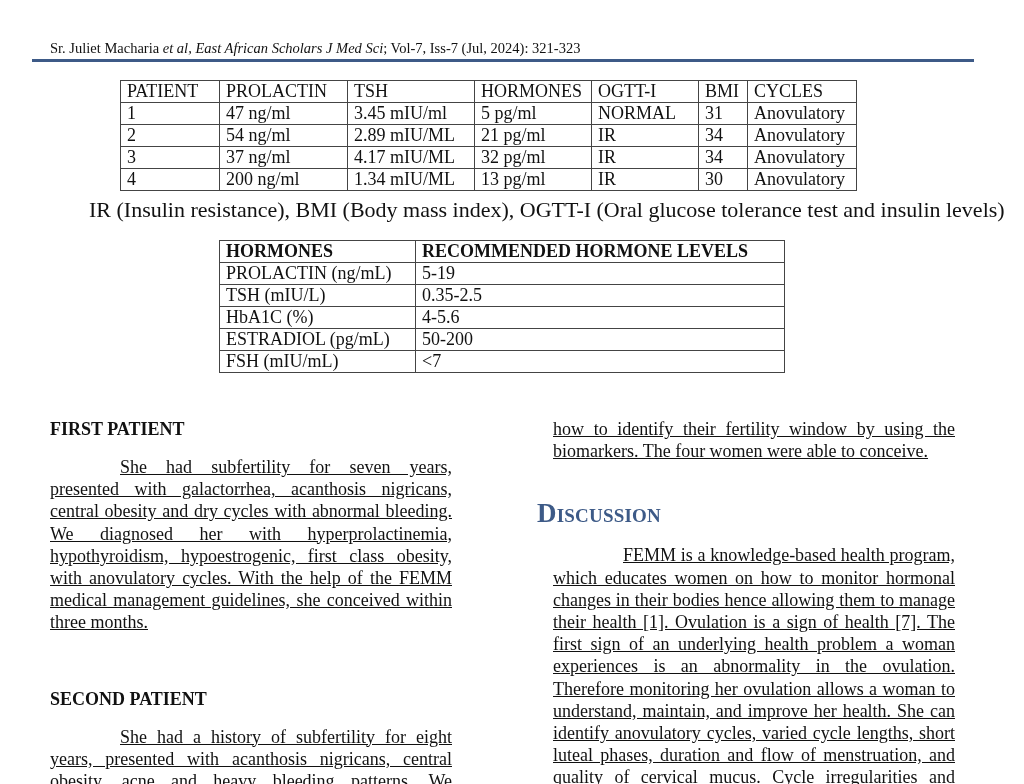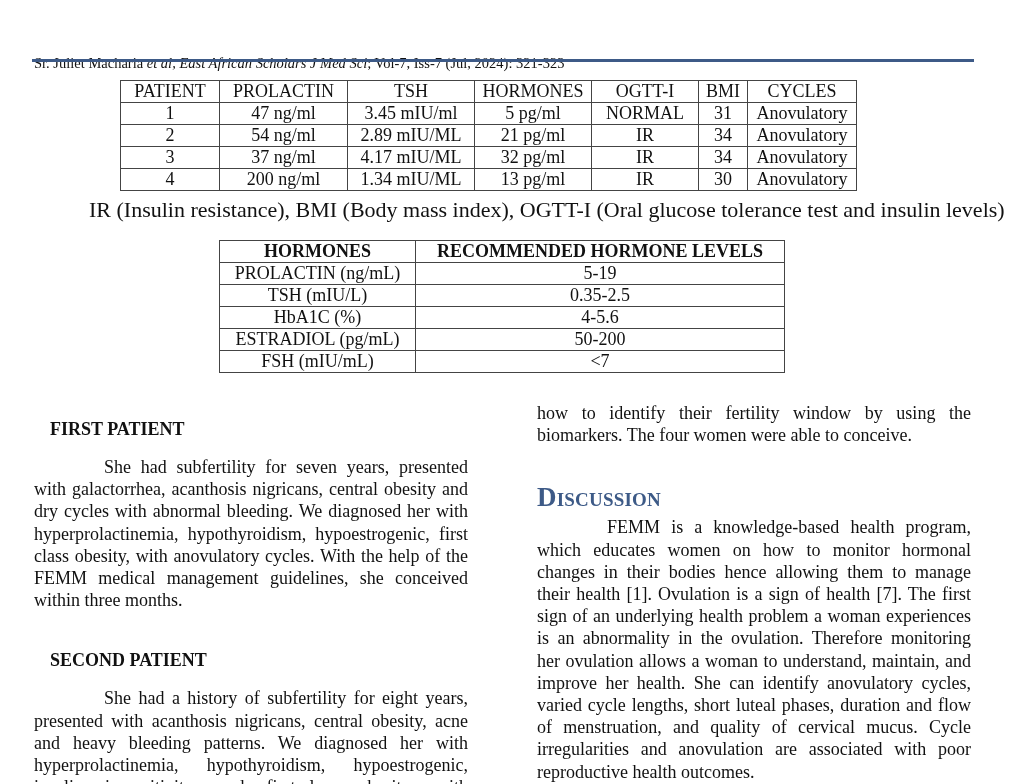--- a/index.html
+++ b/index.html
@@ -2,46 +2,47 @@
 <html><head>
 <meta charset="utf-8">
 <style>
   html, body { margin: 0; padding: 0; background: #ffffff; }
   body {
     width: 1024px; height: 784px; position: relative; overflow: hidden;
     font-family: "Liberation Serif", "DejaVu Serif", serif;
     color: #111111;
   }
   .running-header {
-    position: absolute; left: 34px; top: 40px;
-    font-size: 14.5px; white-space: nowrap; margin-top: 15px;
+    position: absolute; left: 50px; top: 40px;
+    font-size: 14.5px; white-space: nowrap;
   }
   .running-header i { font-style: italic; }
   .header-rule {
     position: absolute; left: 32px; top: 59px; width: 942px; height: 3px;
     background: #3d5a87;
   }
   table { border-collapse: collapse; font-size: 18px; }
   td, th {
     border: 1px solid #444444; padding: 0 6px; line-height: 21px;
-    text-align: center; font-weight: normal; white-space: nowrap;
+    text-align: left; font-weight: normal; white-space: nowrap;
   }
   .patients-table { position: absolute; left: 120px; top: 80px; }
   .patients-table td { height: 21px; }
   .legend-note {
     position: absolute; left: 89px; top: 197px; font-size: 22px; white-space: nowrap;
   }
   .hormones-table { position: absolute; left: 219px; top: 240px; }
   .hormones-table th { font-weight: bold; }
   .col-left { position: absolute; left: 34px; top: 402px; width: 434px; }
   .col-right { position: absolute; left: 537px; top: 402px; width: 434px; }
   .section-head { font-weight: bold; font-size: 18px; line-height: 22px; margin: 16px; }
   .para {
-    font-size: 18px; line-height: 22.2px; margin: 0; text-align: justify;
+    font-size: 18px; line-height: 22.2px; margin: 16px; text-align: justify;
     text-indent: 70px;
+    text-decoration: underline;
   }
   .para.noindent { text-indent: 0; }
   .gap { height: 22px; }
   .discussion-title {
     color: #3d5a87; font-weight: bold; font-size: 27px; line-height: 30px;
     margin: 36px 0 4px 0; font-variant: small-caps; letter-spacing: 0.2px;
   }
 </style>
 </head>
 <body>

